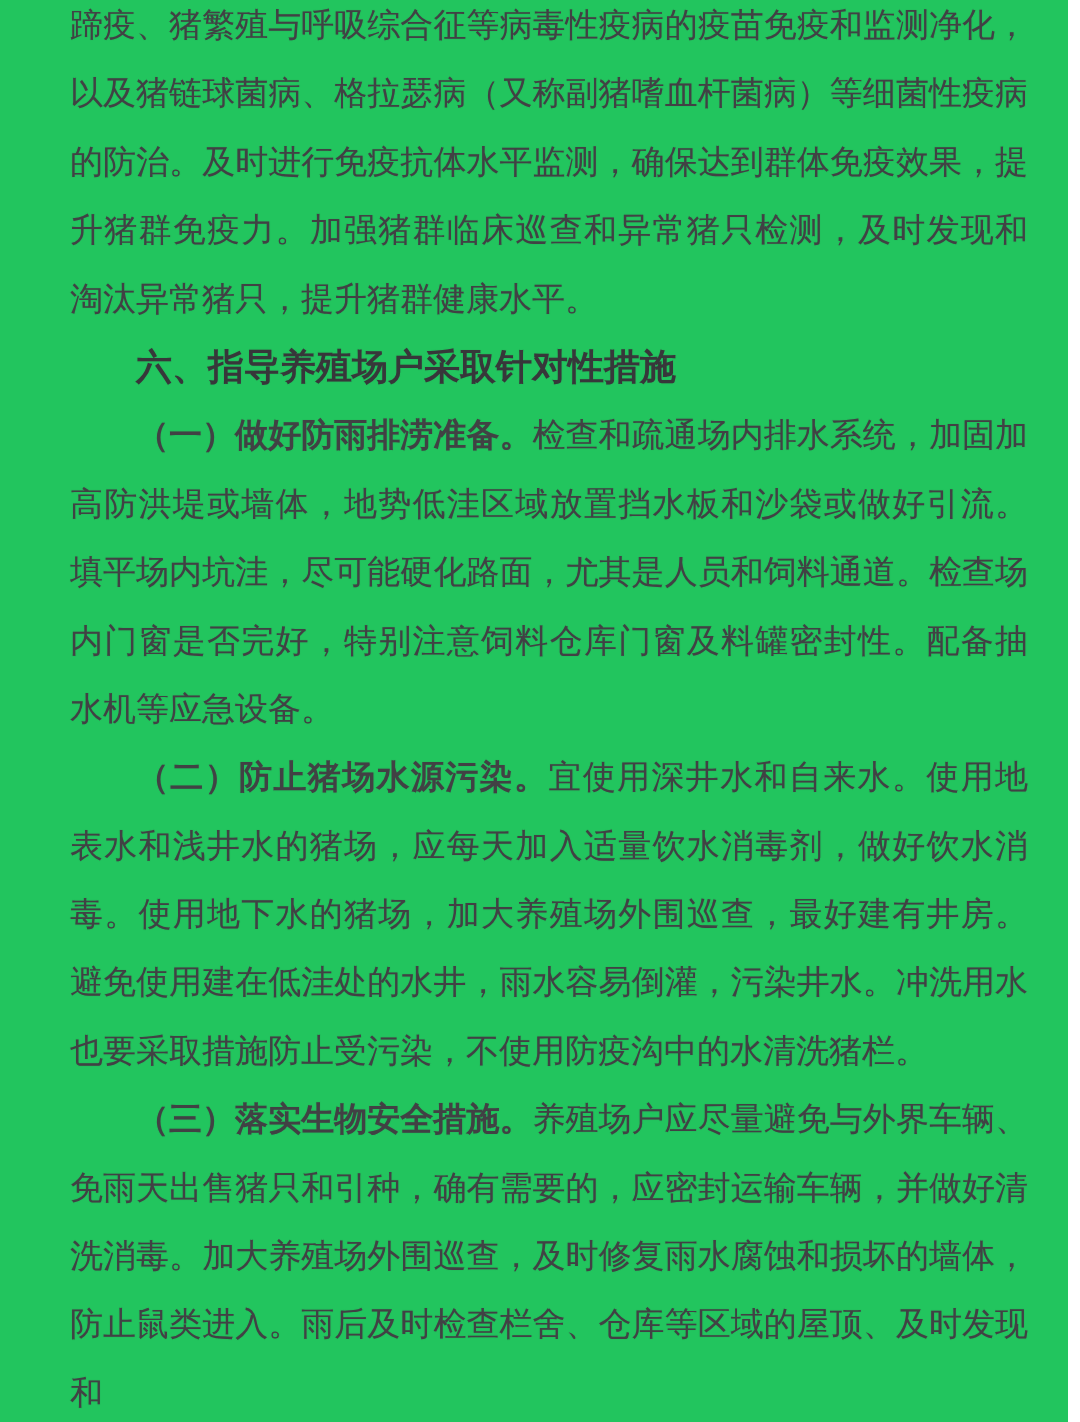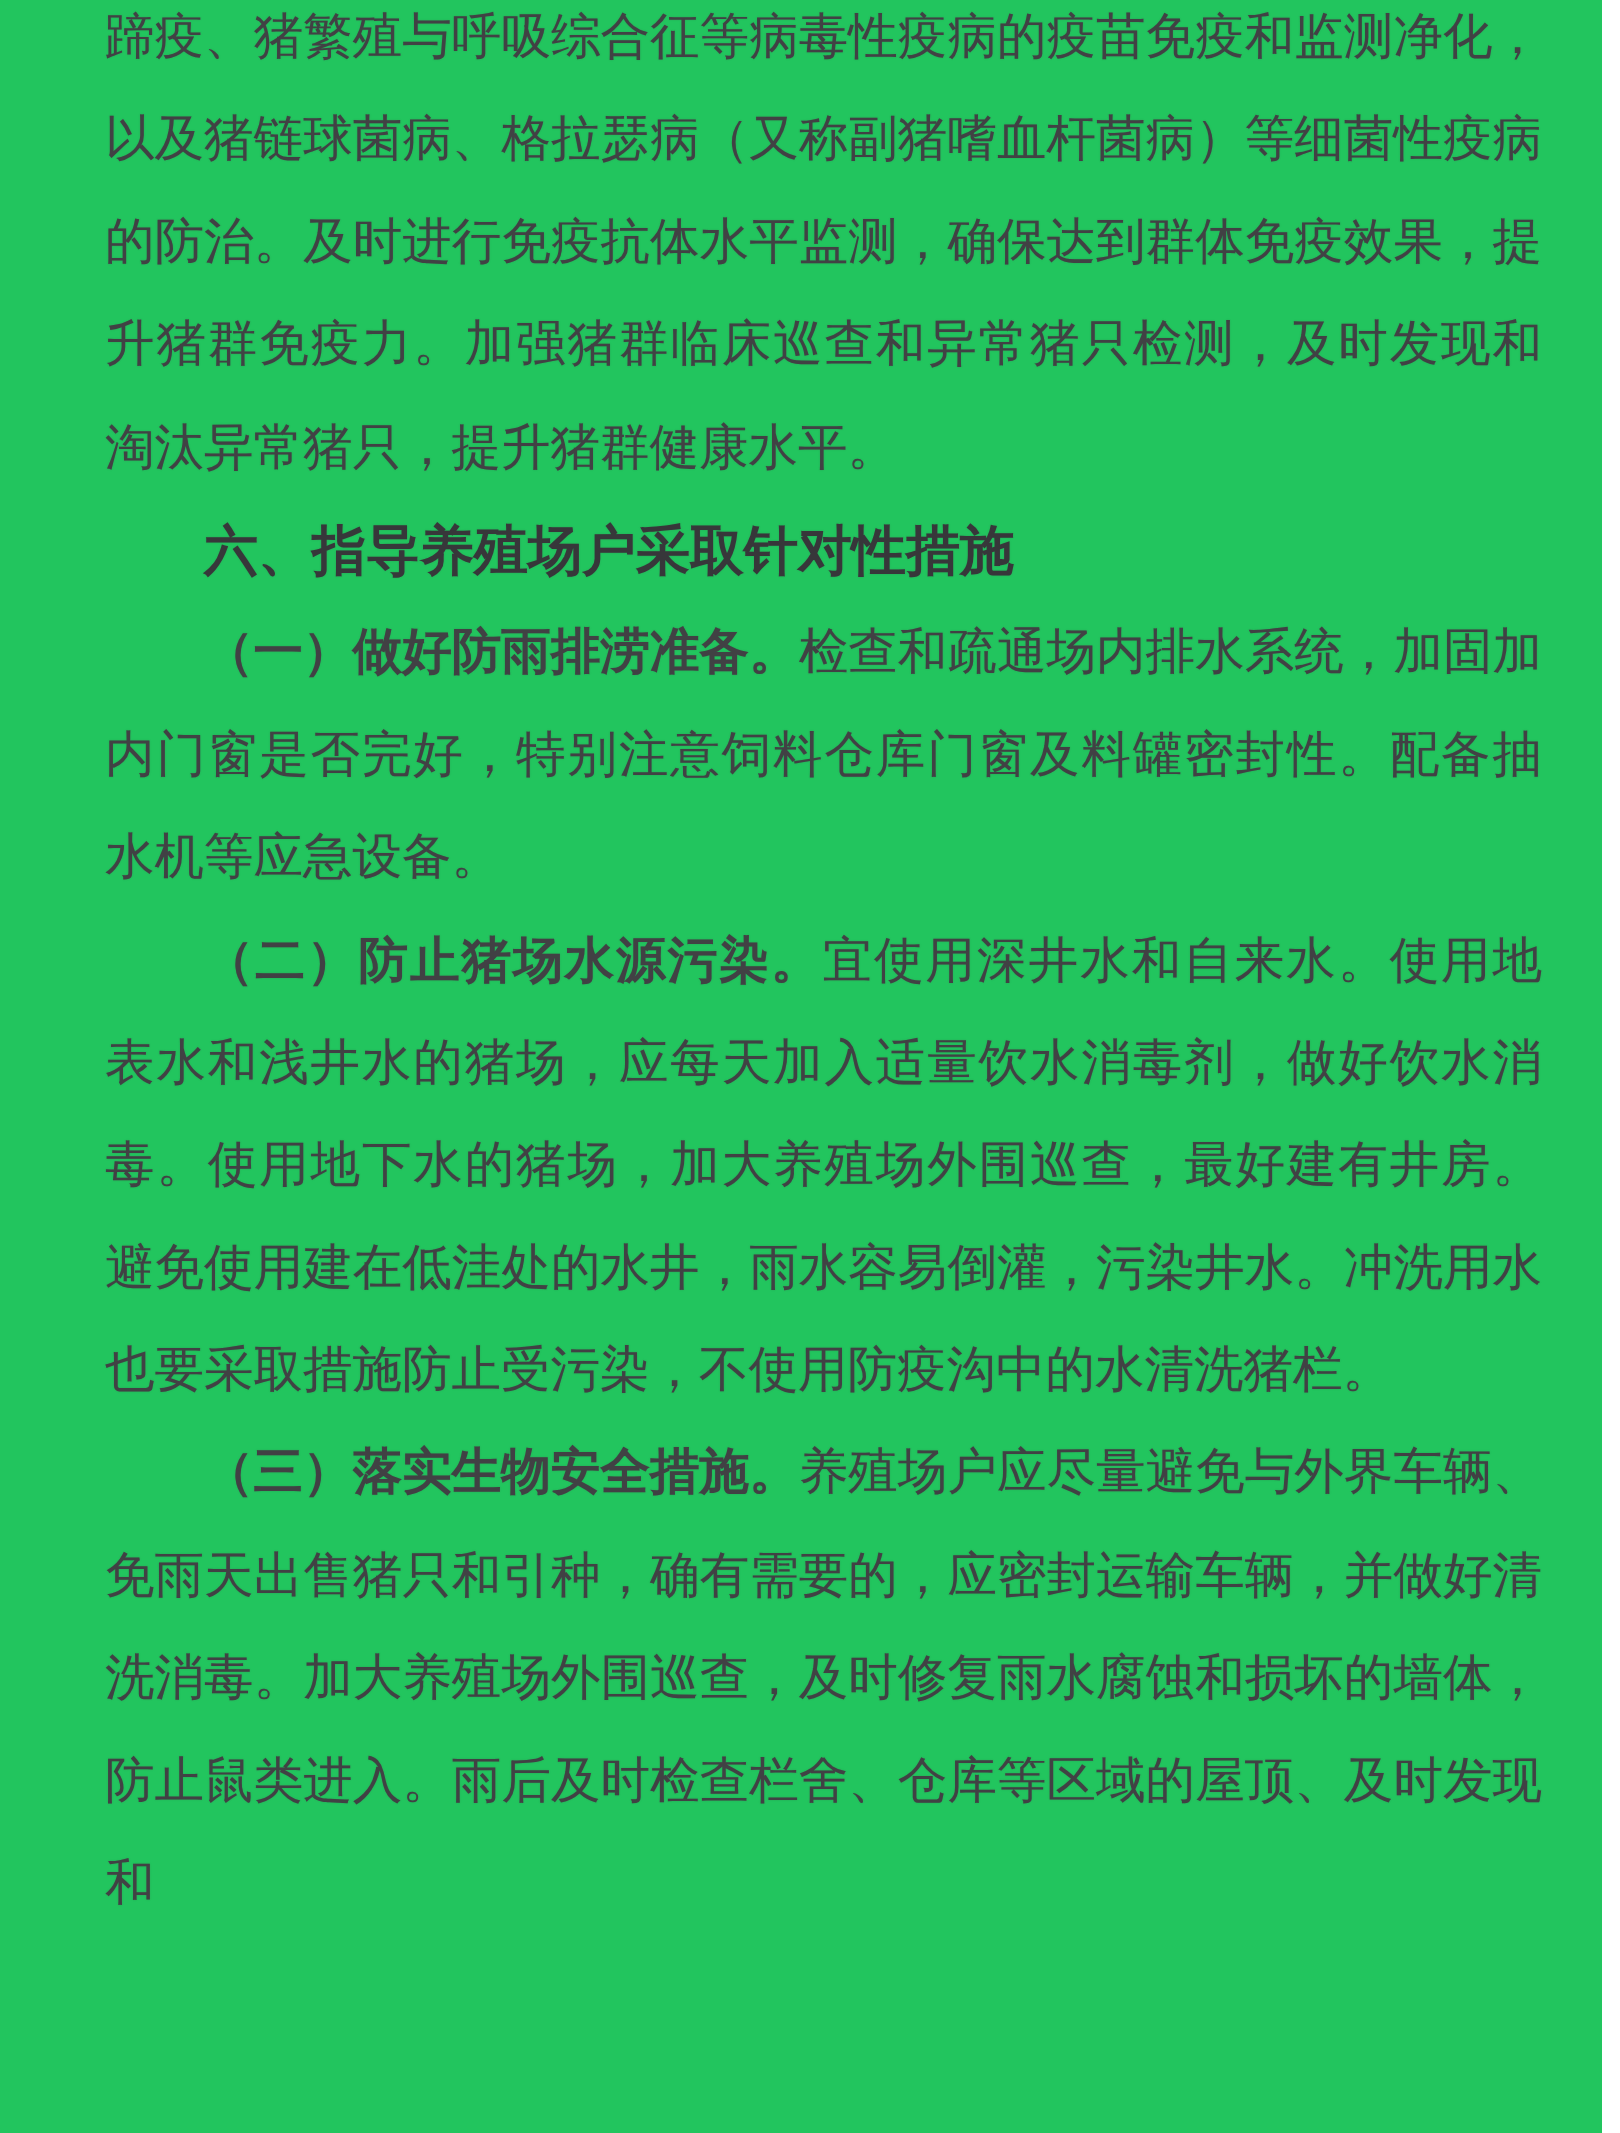--- a/index.html
+++ b/index.html
@@ -50,20 +50,22 @@
 
     <div class="line j"><span class="t">蹄疫、猪繁殖与呼吸综合征等病毒性疫病的疫苗免疫和监测净化，</span></div>
     <div class="line j"><span class="t">以及猪链球菌病、格拉瑟病（又称副猪嗜血杆菌病）等细菌性疫病</span></div>
     <div class="line j"><span class="t">的防治。及时进行免疫抗体水平监测，确保达到群体免疫效果，提</span></div>
     <div class="line j"><span class="t">升猪群免疫力。加强猪群临床巡查和异常猪只检测，及时发现和</span></div>
     <div class="line"><span class="t">淘汰异常猪只，提升猪群健康水平。</span></div>
 
     <div class="line ind head"><span class="t">六、指导养殖场户采取针对性措施</span></div>
 
     <div class="line ind j"><span class="b">（一）做好防雨排涝准备。</span><span class="t">检查和疏通场内排水系统，加固加</span></div>
+    <div class="line j"><span class="t">高防洪堤或墙体，地势低洼区域放置挡水板和沙袋或做好引流。</span></div>
+    <div class="line j"><span class="t">填平场内坑洼，尽可能硬化路面，尤其是人员和饲料通道。检查场</span></div>
     <div class="line j"><span class="t">内门窗是否完好，特别注意饲料仓库门窗及料罐密封性。配备抽</span></div>
     <div class="line"><span class="t">水机等应急设备。</span></div>
 
     <div class="line ind j"><span class="b">（二）防止猪场水源污染。</span><span class="t">宜使用深井水和自来水。使用地</span></div>
     <div class="line j"><span class="t">表水和浅井水的猪场，应每天加入适量饮水消毒剂，做好饮水消</span></div>
     <div class="line j"><span class="t">毒。使用地下水的猪场，加大养殖场外围巡查，最好建有井房。</span></div>
     <div class="line j"><span class="t">避免使用建在低洼处的水井，雨水容易倒灌，污染井水。冲洗用水</span></div>
     <div class="line"><span class="t">也要采取措施防止受污染，不使用防疫沟中的水清洗猪栏。</span></div>
 
     <div class="line ind j"><span class="b">（三）落实生物安全措施。</span><span class="t">养殖场户应尽量避免与外界车辆、</span></div>

